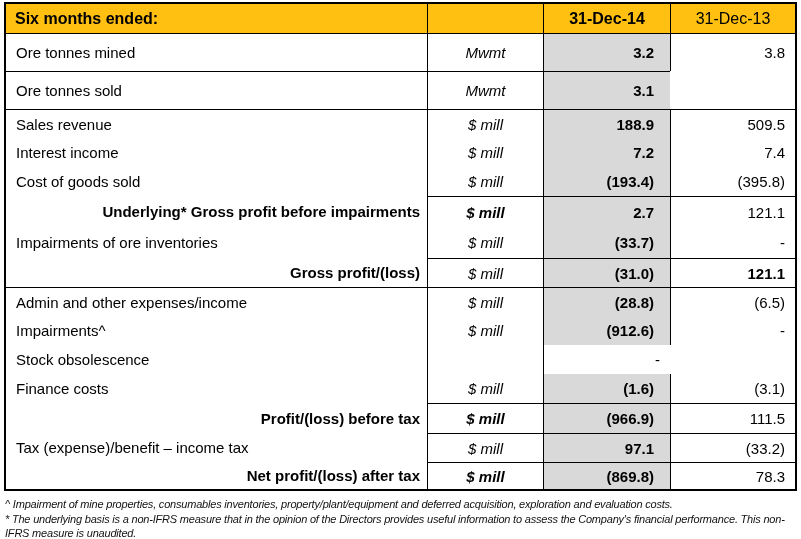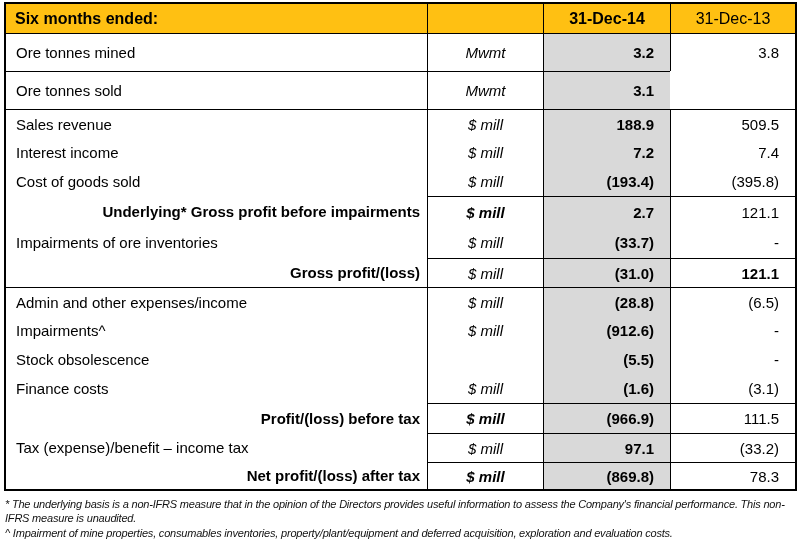--- a/index.html
+++ b/index.html
@@ -13,21 +13,21 @@
   }
   .row{display:grid;grid-template-columns:421px 116px 127px 1fr;}
   .cell{
     display:flex;align-items:center;font-size:15px;line-height:1;
     box-sizing:border-box;overflow:hidden;white-space:nowrap;
   }
   .c-unit,.c-v14,.c-v13{border-left:1.5px solid #000;}
   .c-label{padding-left:10px;justify-content:flex-start;}
   .c-unit{justify-content:center;font-style:italic;}
   .c-v14{justify-content:flex-end;padding-right:16px;font-weight:bold;background:var(--gray,#D9D9D9);}
-  .c-v13{justify-content:flex-end;padding-right:16px;}
+  .c-v13{justify-content:flex-end;padding-right:10px;}
   .lbl-bold .c-label{justify-content:flex-end;padding-right:7px;padding-left:0;font-weight:bold;}
   .unit-bold .c-unit{font-weight:bold;}
   .v13-bold .c-v13{font-weight:bold;}
   .sep-full > .cell{border-top:1.5px solid #000;}
   .sep-right > .cell:not(.c-label){border-top:1.5px solid #000;}
   
   .hdr{height:29px;}
   .hdr .cell{background:var(--amber,#FFC012);font-size:16px;}
   .hdr .c-v14{font-weight:bold;justify-content:center;padding-right:0;}
   .hdr .c-v13{font-weight:normal;justify-content:center;padding-right:0;}
@@ -113,21 +113,20 @@
   </div>
         <div class="row k-def">
     <div class="cell c-label">Impairments^</div>
     <div class="cell c-unit">$ mill</div>
     <div class="cell c-v14">(912.6)</div>
     <div class="cell c-v13">-</div>
   </div>
         <div class="row k-def">
     <div class="cell c-label">Stock obsolescence</div>
     <div class="cell c-unit"></div>
-    <div class="cell c-v14">(5.5)</div>
     <div class="cell c-v13">-</div>
   </div>
         <div class="row k-def">
     <div class="cell c-label">Finance costs</div>
     <div class="cell c-unit">$ mill</div>
     <div class="cell c-v14">(1.6)</div>
     <div class="cell c-v13">(3.1)</div>
   </div>
         <div class="row k-pbt sep-right lbl-bold unit-bold">
     <div class="cell c-label">Profit/(loss) before tax</div>
@@ -144,17 +143,17 @@
         <div class="row k-last sep-right lbl-bold unit-bold">
     <div class="cell c-label">Net profit/(loss) after tax</div>
     <div class="cell c-unit">$ mill</div>
     <div class="cell c-v14">(869.8)</div>
     <div class="cell c-v13">78.3</div>
   </div>
       </div>
   </div>
 
   <div class="footnotes">
+    <p>^ Impairment of mine properties, consumables inventories, property/plant/equipment and deferred acquisition, exploration and evaluation costs.</p>
     <p>* The underlying basis is a non-IFRS measure that in the opinion of the Directors provides useful information to assess the Company's financial performance. This non-IFRS measure is unaudited.</p>
-    <p>^ Impairment of mine properties, consumables inventories, property/plant/equipment and deferred acquisition, exploration and evaluation costs.</p>
   </div>
 
 </div>
 
 </body></html>

